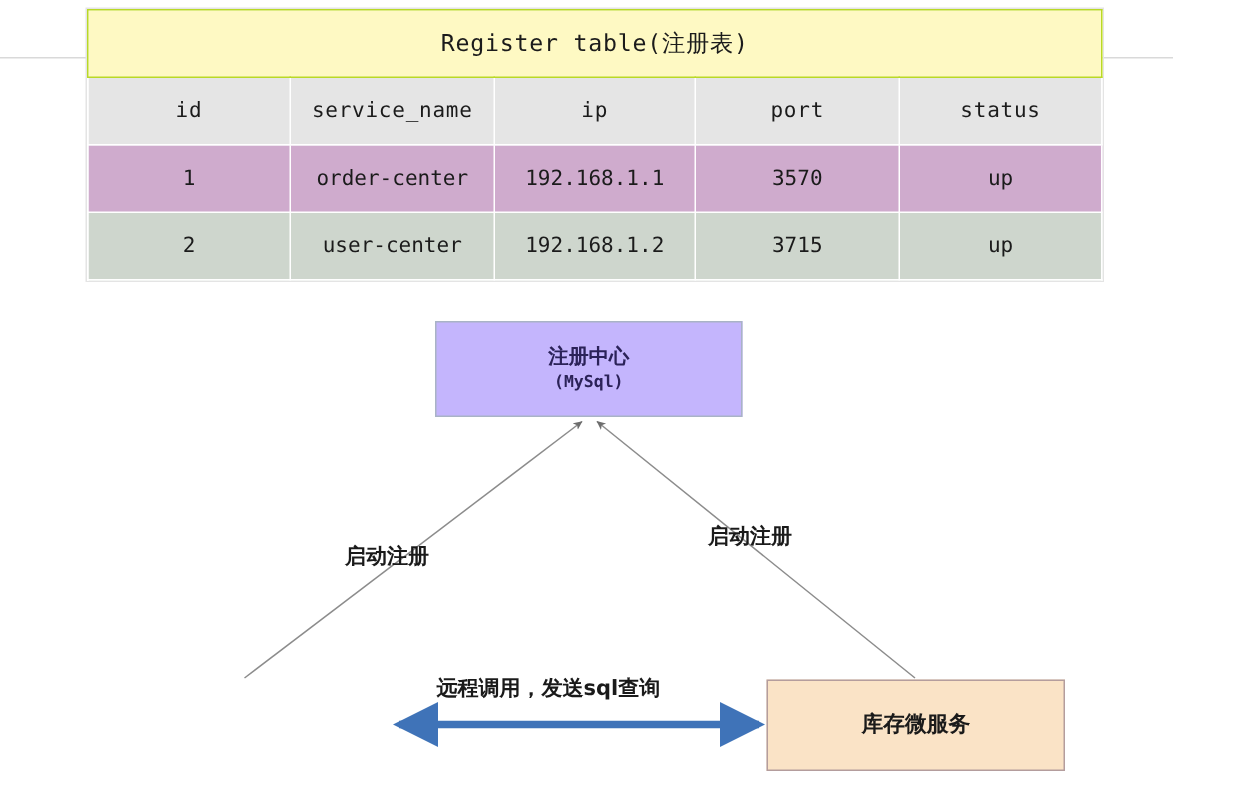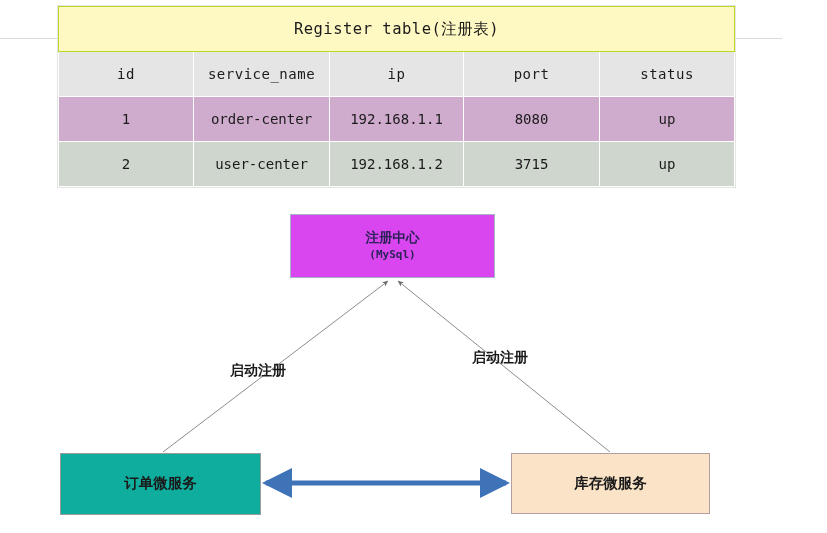--- a/index.html
+++ b/index.html
@@ -53,21 +53,21 @@
     position:absolute;
     display:flex;
     align-items:center;
     justify-content:center;
     text-align:center;
     line-height:1.35;
     box-sizing:border-box;
   }
   #node-registry{
     left:290px;top:214px;width:205px;height:64px;
-    background:#d946ef;border:1px solid #a9b3c6;
+    background:#c4b5fd;border:1px solid #a9b3c6;
     color:#2b2258;font-weight:bold;font-size:13.5px;
   }
   #node-registry .sub{font-family:"DejaVu Sans Mono","Liberation Mono",monospace;font-size:11px;}
   #node-order{
     left:60px;top:453px;width:201px;height:62px;
     background:#0ead9d;border:1px solid #9a9a9a;
     color:#1a1a1a;font-weight:bold;font-size:14.5px;
   }
   #node-stock{
     left:511px;top:453px;width:199px;height:61px;
@@ -115,21 +115,21 @@
         <td class="head-cell">id</td>
         <td class="head-cell">service_name</td>
         <td class="head-cell">ip</td>
         <td class="head-cell">port</td>
         <td class="head-cell">status</td>
       </tr>
       <tr class="row-a">
         <td>1</td>
         <td>order-center</td>
         <td>192.168.1.1</td>
-        <td>8080</td>
+        <td>3570</td>
         <td>up</td>
       </tr>
       <tr class="row-b">
         <td>2</td>
         <td>user-center</td>
         <td>192.168.1.2</td>
         <td>3715</td>
         <td>up</td>
       </tr>
     </tbody>
@@ -155,24 +155,22 @@
     <line x1="266" y1="483" x2="506" y2="483" stroke="#3f73b8" stroke-width="5" marker-start="url(#blueArrowStart)" marker-end="url(#blueArrowEnd)"></line>
   </svg>
 
   <div class="node" id="node-registry">
     <div>
       <div>注册中心</div>
       <div class="sub">(MySql)</div>
     </div>
   </div>
 
-  <div class="node" id="node-order">
-    <span>订单微服务</span>
-  </div>
 
   <div class="node" id="node-stock">
     <span>库存微服务</span>
   </div>
 
   <div class="edge-label" id="label-left-reg">启动注册</div>
   <div class="edge-label" id="label-right-reg">启动注册</div>
+  <div class="edge-label" id="label-rpc">远程调用，发送sql查询</div>
 
 </div>
 
 </body></html>

